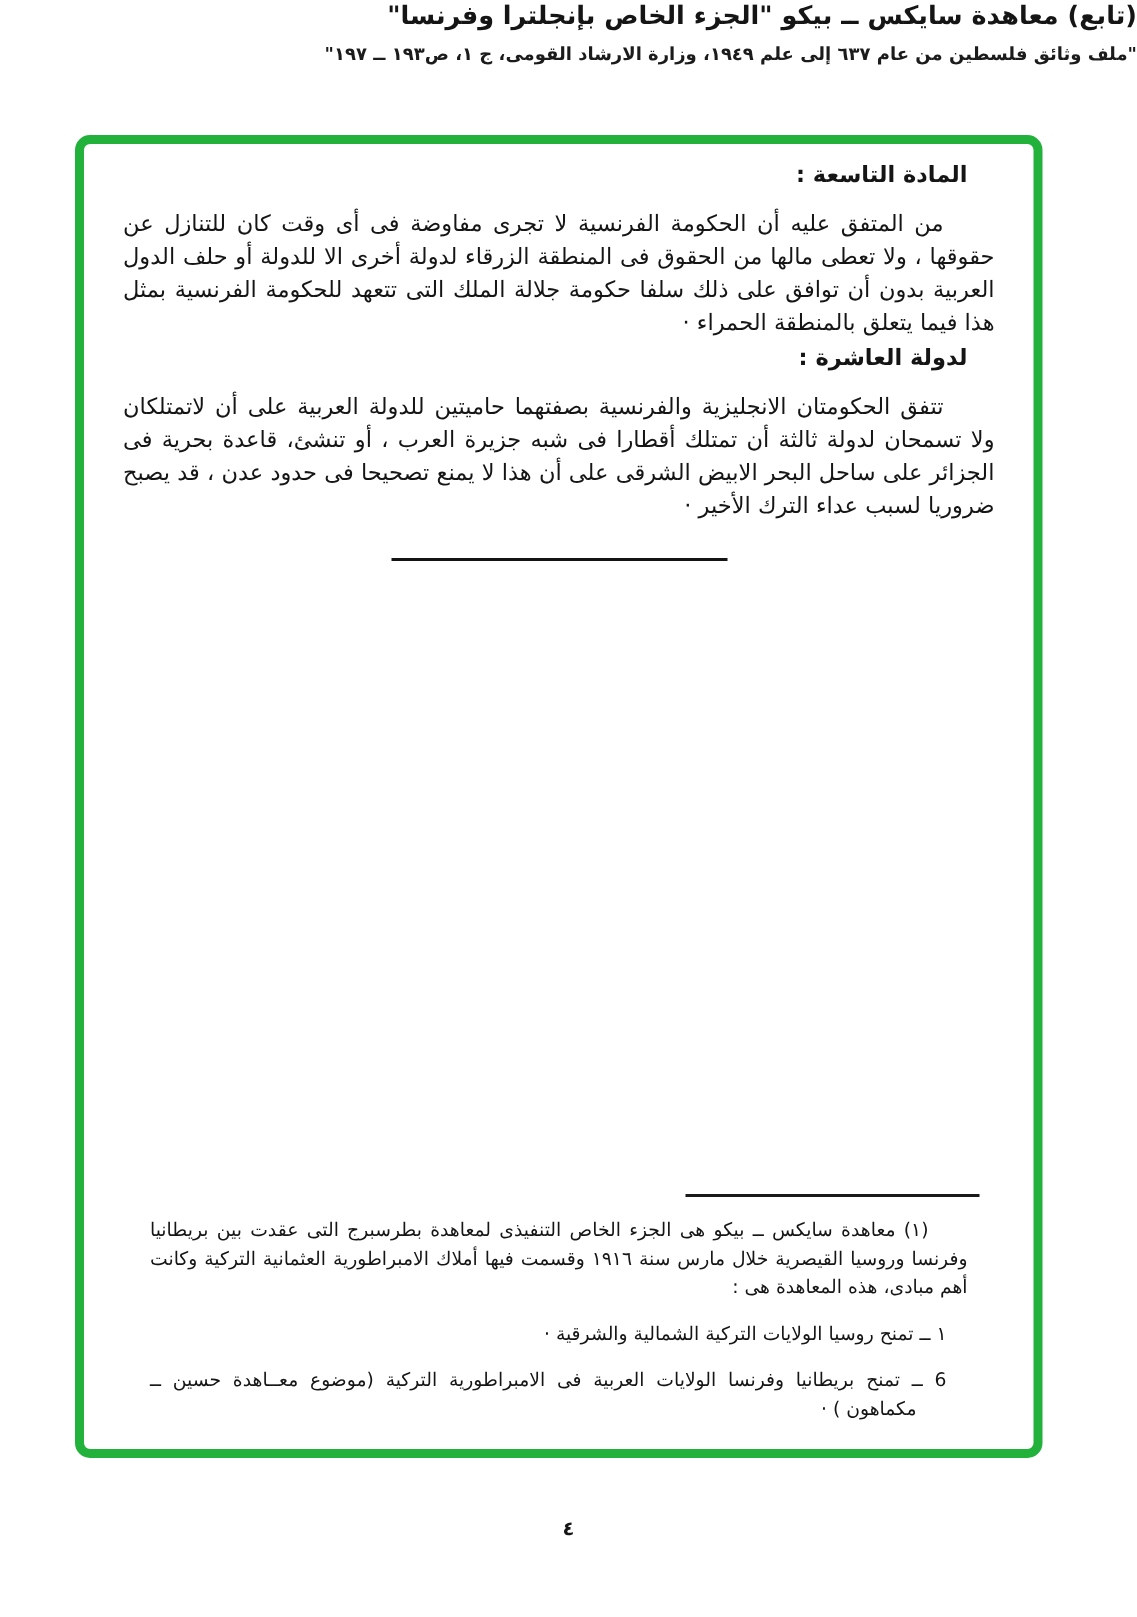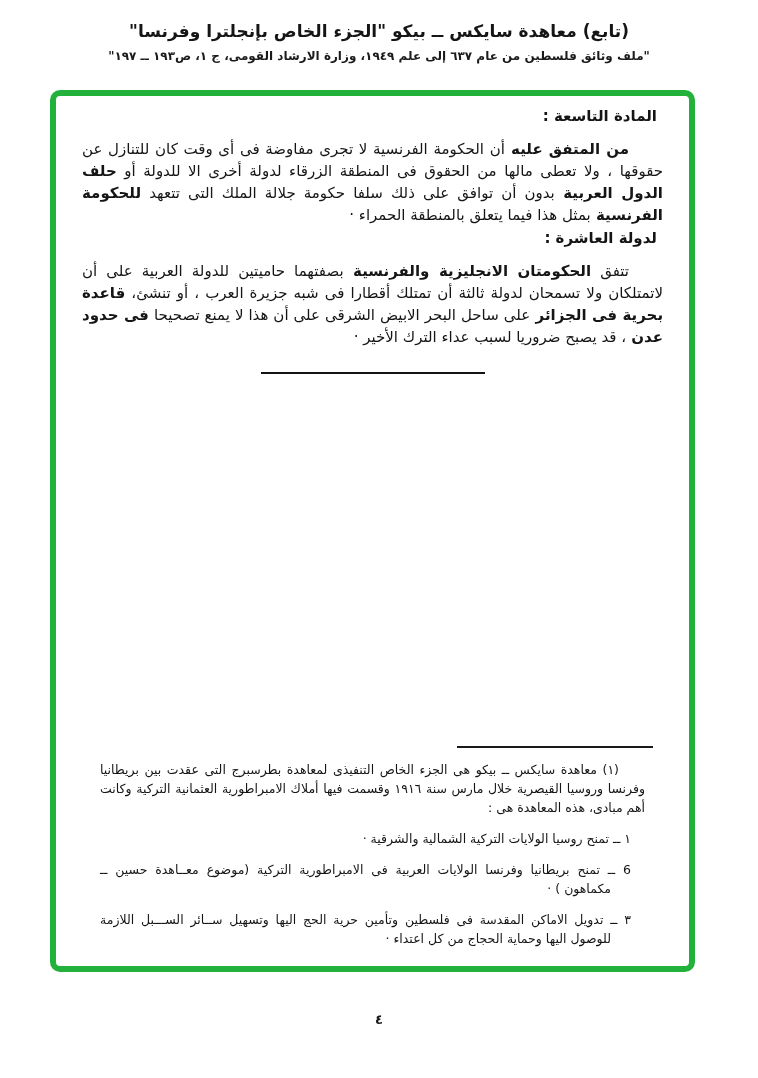--- a/index.html
+++ b/index.html
@@ -3,37 +3,37 @@
 <meta charset="utf-8">
 <style>
   :root{ --frame:#22b23c; --ink:#151515; }
   html,body{ margin:0; padding:0; }
   body{
     width:758px; height:1078px; position:relative;
     background:#ffffff; color:var(--ink);
     font-family:"DejaVu Sans", sans-serif;
     overflow:hidden;
   }
-  .page-header{ padding-top:20px; text-align:center; direction:rtl; }
+  .page-header{ text-align:right; direction:rtl; }
   .doc-title{ font-size:17px; font-weight:bold; line-height:22px; letter-spacing:0; }
   .doc-source{ font-size:12px; font-weight:bold; margin-top:7px; color:#1b1b1b; }
 
   .treaty-frame{
     position:absolute; left:50px; top:90px; width:645px; height:882px;
     border:6px solid var(--frame); border-radius:10px; box-sizing:border-box;
     padding:8px 26px 0 26px; direction:rtl;
   }
   .article-heading{
-    font-size:15px; font-weight:bold; margin:2px 6px 12px 0; line-height:20px;
+    font-size:15px; font-weight:bold; margin:2px 18px 12px 0; line-height:20px;
   }
   .article-body{
     font-size:15px; line-height:22px; margin:0 0 2px 0;
     text-align:justify; text-indent:34px;
   }
-  .article-body .b{ font-weight:bold; }
+  .article-body .b{ font-weight:normal; }
   .section-divider{
     width:224px; height:2px; background:#141414; margin:24px auto 0 auto;
   }
   .footnote{
     position:absolute; right:32px; left:32px; bottom:6px; direction:rtl;
     font-size:12.5px; line-height:19px; text-align:justify;
   }
   .footnote-rule{ width:196px; height:2px; background:#1a1a1a; margin:0 4px 7px 0; }
   .footnote-intro{ margin:12px; text-indent:26px; }
   .footnote-item{ margin:12px; padding-right:34px; text-indent:-20px; }
@@ -66,18 +66,17 @@
   <section>
   </section>
 
   <div class="section-divider"></div>
 
   <div class="footnote">
     <div class="footnote-rule"></div>
     <p class="footnote-intro">(١) معاهدة سايكس ــ بيكو هى الجزء الخاص التنفيذى لمعاهدة بطرسبرج التى عقدت بين بريطانيا وفرنسا وروسيا القيصرية خلال مارس سنة ١٩١٦ وقسمت فيها أملاك الامبراطورية العثمانية التركية وكانت أهم مبادى، هذه المعاهدة هى :</p>
     <p class="footnote-item">١ ــ تمنح روسيا الولايات التركية الشمالية والشرقية ·</p>
     <p class="footnote-item">6 ــ تمنح بريطانيا وفرنسا الولايات العربية فى الامبراطورية التركية (موضوع معــاهدة حسين ــ مكماهون ) ·</p>
-    <p class="footnote-item">٣ ــ تدويل الاماكن المقدسة فى فلسطين وتأمين حرية الحج اليها وتسهيل ســائر الســـبل اللازمة للوصول اليها وحماية الحجاج من كل اعتداء ·</p>
   </div>
 
 </div>
 
 <div class="page-number">٤</div>
 
 </body></html>

